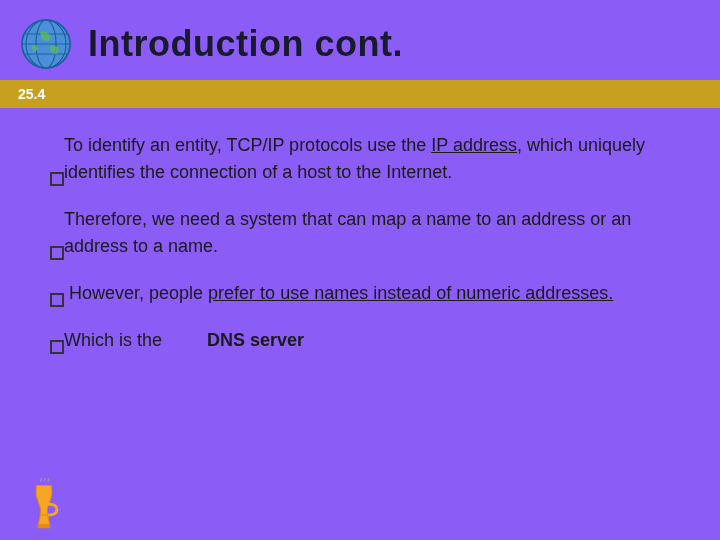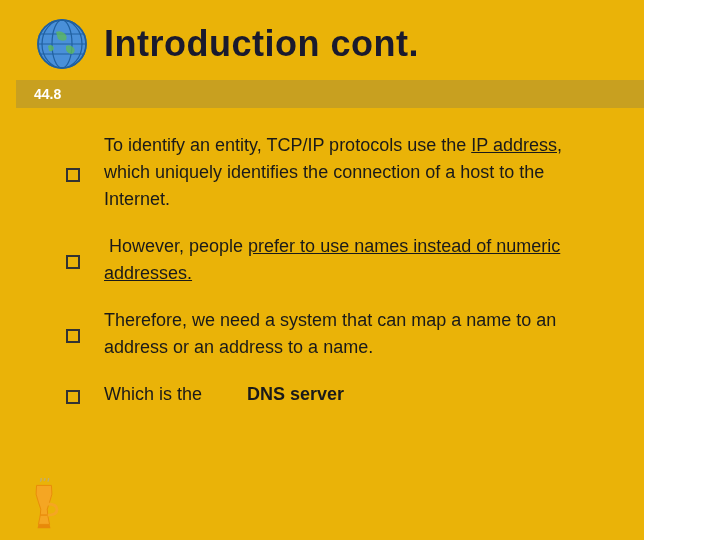--- a/index.html
+++ b/index.html
@@ -10,25 +10,24 @@
 
     body {
       width: 720px;
       height: 540px;
       background: #ffffff;
       font-family: Arial, sans-serif;
       overflow: hidden;
     }
 
     .slide-container {
-      width: 644px;
+      width: 720px;
       height: 540px;
       position: relative;
-      background: #eab308;
-      padding-left: 16px;
+      background: #8b5cf6;
     }
 
     .header {
       display: flex;
       align-items: center;
       padding: 18px 20px 10px 20px;
       gap: 16px;
     }
 
     .title {
@@ -51,23 +50,23 @@
       font-size: 14px;
       font-weight: bold;
     }
 
     .content {
       padding: 24px 40px 20px 50px;
     }
 
     .bullet-item {
       display: flex;
-      align-items: center;
+      align-items: flex-end;
       margin-bottom: 20px;
-      gap: 24px;
+      gap: 0;
     }
 
     .bullet-box {
       width: 14px;
       height: 14px;
       border: 2px solid #333333;
       flex-shrink: 0;
       margin-top: 4px;
     }
 
@@ -122,43 +121,43 @@
       <circle cx="26" cy="26" r="24" fill="none" stroke="#2060a0" stroke-width="1.5"></circle>
 
       <path d="M20 14 Q24 12 28 15 Q32 18 30 22 Q26 24 22 21 Z" fill="#5cb85c" opacity="0.8"></path>
       <path d="M30 28 Q34 26 38 30 Q40 34 36 36 Q32 36 30 32 Z" fill="#5cb85c" opacity="0.8"></path>
       <path d="M12 28 Q16 25 18 30 Q17 34 13 33 Z" fill="#5cb85c" opacity="0.8"></path>
     </svg>
     <h1 class="title">Introduction cont.</h1>
   </div>
 
   <div class="section-bar">
-    <span class="section-number">44.8</span>
+    <span class="section-number">25.4</span>
   </div>
 
   <div class="content">
 
     <div class="bullet-item">
       <div class="bullet-box"></div>
       <div class="bullet-text">
         To identify an entity, TCP/IP protocols use the <span class="underline">IP address,</span> which uniquely identifies the connection of a host to the Internet.
       </div>
     </div>
 
     <div class="bullet-item">
       <div class="bullet-box"></div>
       <div class="bullet-text">
-        &nbsp;However, people <span class="underline">prefer to use names instead of numeric addresses.</span>
+        Therefore, we need a system that can map a name to an address or an address to a name.
       </div>
     </div>
 
     <div class="bullet-item">
       <div class="bullet-box"></div>
       <div class="bullet-text">
-        Therefore, we need a system that can map a name to an address or an address to a name.
+        &nbsp;However, people <span class="underline">prefer to use names instead of numeric addresses.</span>
       </div>
     </div>
 
     <div class="bullet-item">
       <div class="bullet-box"></div>
       <div class="bullet-text">
         Which is the <span class="bold">DNS server</span>
       </div>
     </div>
 

